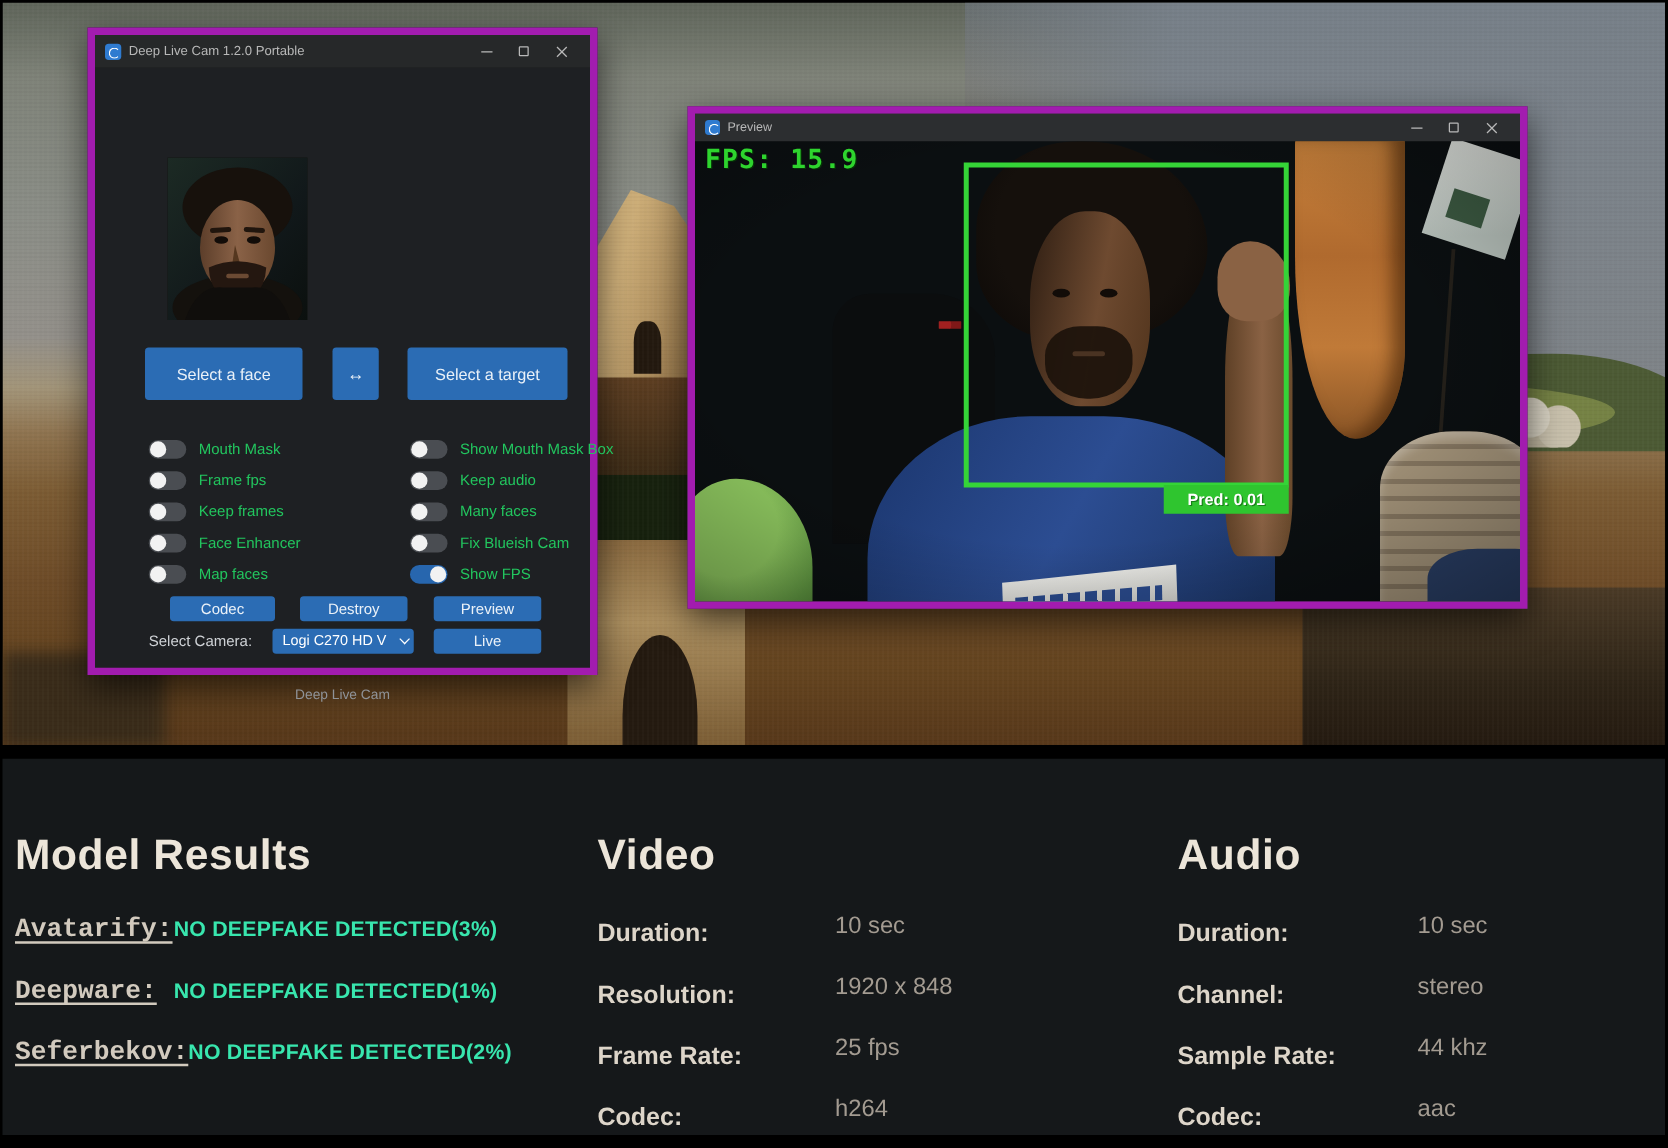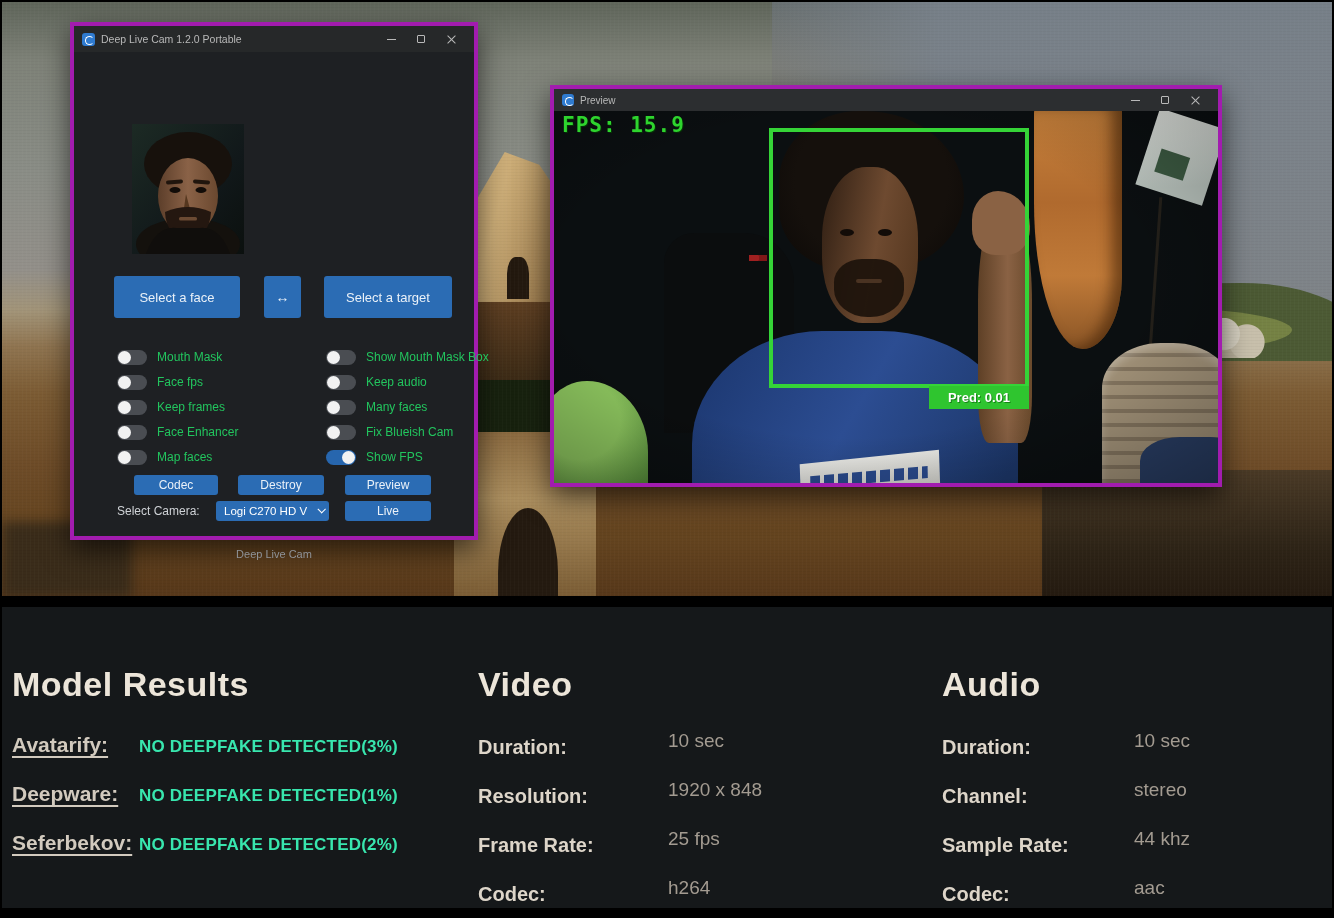--- a/index.html
+++ b/index.html
@@ -25,21 +25,21 @@
   .darkband { position:absolute; left:448px; top:378px; width:148px; height:56px; background:#18220f; }
   .stonewall { position:absolute; left:452px; top:430px; width:142px; height:166px; background:linear-gradient(180deg,#8a6a40,#ab8e5e 40%,#7a5c34); }
   .archhole { position:absolute; left:496px; top:506px; width:60px; height:90px; background:#241a10; border-radius:50% 50% 0 0 / 72% 72% 0 0; }
   .rubble-right { position:absolute; left:1040px; top:468px; width:294px; height:128px; background:linear-gradient(180deg,#4a3a26,#2e2417 60%,#241a10); }
   .bl-dark { position:absolute; left:0; top:520px; width:130px; height:76px; background:#3a2c1a; filter:blur(6px); }
   .paint-texture { position:absolute; inset:0; opacity:.5;
     background:repeating-linear-gradient(0deg, rgba(0,0,0,.05) 0 1px, transparent 1px 3px),
                repeating-linear-gradient(90deg, rgba(255,255,255,.04) 0 1px, transparent 1px 4px); }
 
   
-  .win { position:absolute; border:4px solid #a21caf; box-shadow:0 10px 26px rgba(0,0,0,.6); background:#1e2023; }
+  .win { position:absolute; border:6px solid #a21caf; box-shadow:0 10px 26px rgba(0,0,0,.6); background:#1e2023; }
   .titlebar { position:relative; display:flex; align-items:center; gap:6px; padding:0 8px; background:#262829; }
   .app-icon { width:13px; height:13px; border-radius:3px; background:#2f7bd0; position:relative; flex:0 0 auto; }
   .app-icon::after { content:""; position:absolute; left:3px; top:3px; width:7px; height:7px; border:1.5px solid #fff; border-radius:50%; border-right-color:transparent; }
   .win-title { font-size:10.5px; color:#b8b8b8; white-space:nowrap; }
   .win-controls { margin-left:auto; display:flex; }
   .wc { width:30px; height:100%; min-height:20px; display:flex; align-items:center; justify-content:center; background:transparent; border:none; cursor:pointer; position:relative; }
   .glyph-min { width:9px; height:0; border-top:1px solid #b9b9b9; display:block; }
   .glyph-max { width:8px; height:8px; border:1px solid #b9b9b9; border-radius:1px; display:block; }
   .glyph-close { width:9px; height:9px; position:relative; display:block; }
   .glyph-close::before,.glyph-close::after { content:""; position:absolute; left:-1px; top:4px; width:11px; height:1px; background:#b9b9b9; }
@@ -100,21 +100,21 @@
   .cam-vignette { position:absolute; inset:0; background:radial-gradient(ellipse at 45% 45%, transparent 55%, rgba(0,0,0,.35) 100%); }
   .fps-readout { position:absolute; left:8px; top:2px; font-family:"DejaVu Sans Mono", monospace; font-weight:bold; font-size:21px; color:#2ed42e; text-shadow:1px 1px 0 #063306; letter-spacing:1px; }
   .det-box { position:absolute; left:215px; top:17px; width:260px; height:260px; border:4px solid #35d437; }
   .pred-tag { position:absolute; right:-4px; top:100%; margin-top:2px; width:100px; height:23px; background:#2fc52f; color:#fff; font-weight:bold; font-size:13px; display:flex; align-items:center; justify-content:center; text-shadow:1px 1px 0 rgba(0,60,0,.5); }
 
   
   .panel { position:absolute; left:2px; top:607px; width:1330px; height:301px; background:#15181a; }
   .col-h { position:absolute; top:58px; font-size:34px; font-weight:bold; color:#ece5d9; letter-spacing:.5px; }
   .h-models { left:10px; } .h-video { left:476px; } .h-audio { left:940px; }
   .mrow { position:absolute; left:10px; display:flex; align-items:baseline; }
-  .mname { display:inline-block; min-width:127px; font-size:21px; font-weight:bold; color:#d2cabe; text-decoration:underline; text-underline-offset:4px; text-decoration-thickness:2px; cursor:pointer; }
+  .mname { display:inline-block; min-width:127px; font-size:21px; font-weight:bold; color:#d2cabe; text-decoration:underline; text-underline-offset:4px; text-decoration-thickness:2px; cursor:pointer;font-family:Liberation Mono, monospace; }
   .mresult { font-size:17px; font-weight:bold; color:#38e6ae; letter-spacing:.2px; white-space:nowrap; }
   .vrow { position:absolute; display:flex; align-items:baseline; }
   .vrow.v { left:476px; } .vrow.a { left:940px; }
   .vlabel { display:inline-block; font-size:20px; font-weight:bold; color:#ddd5c9; }
   .vrow.v .vlabel { min-width:190px; } .vrow.a .vlabel { min-width:192px; }
   .vvalue { font-size:19px; color:#a39b91; position:relative; top:-7px; }
   .m1{top:126px}.m2{top:175px}.m3{top:224px}.m4{top:273px}
   .r1{top:129px}.r2{top:178px}.r3{top:227px}.r4{top:276px}
 </style>
 </head>
@@ -194,21 +194,21 @@
       <div class="toggle-row" style="left:43px; top:296px;">
         <span class="switch">
             <i class="knob"></i>
           </span>
         <span class="tlabel">Mouth Mask</span>
       </div>
       <div class="toggle-row" style="left:43px; top:321px;">
         <span class="switch">
             <i class="knob"></i>
           </span>
-        <span class="tlabel">Face fps</span>
+        <span class="tlabel">Frame fps</span>
       </div>
       <div class="toggle-row" style="left:43px; top:346px;">
         <span class="switch">
             <i class="knob"></i>
           </span>
         <span class="tlabel">Keep frames</span>
       </div>
       <div class="toggle-row" style="left:43px; top:371px;">
         <span class="switch">
             <i class="knob"></i>

